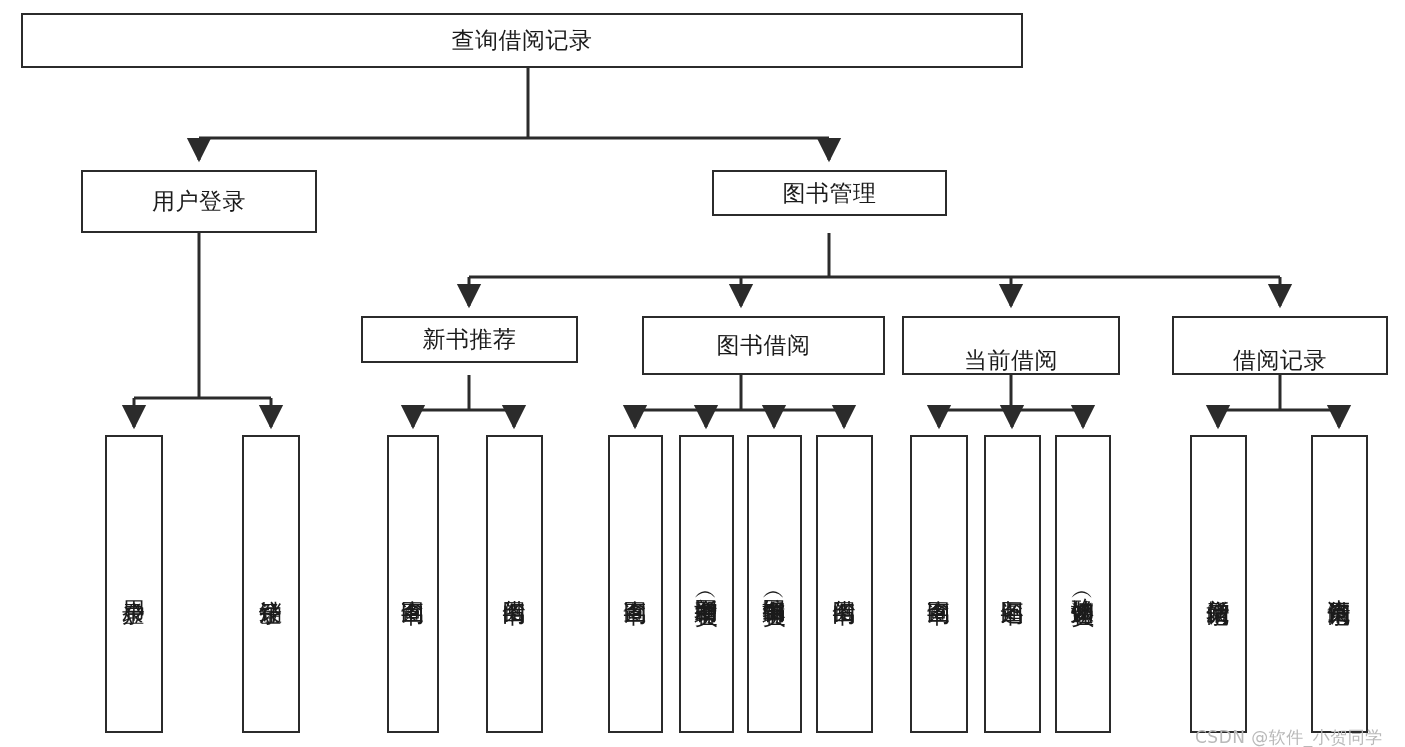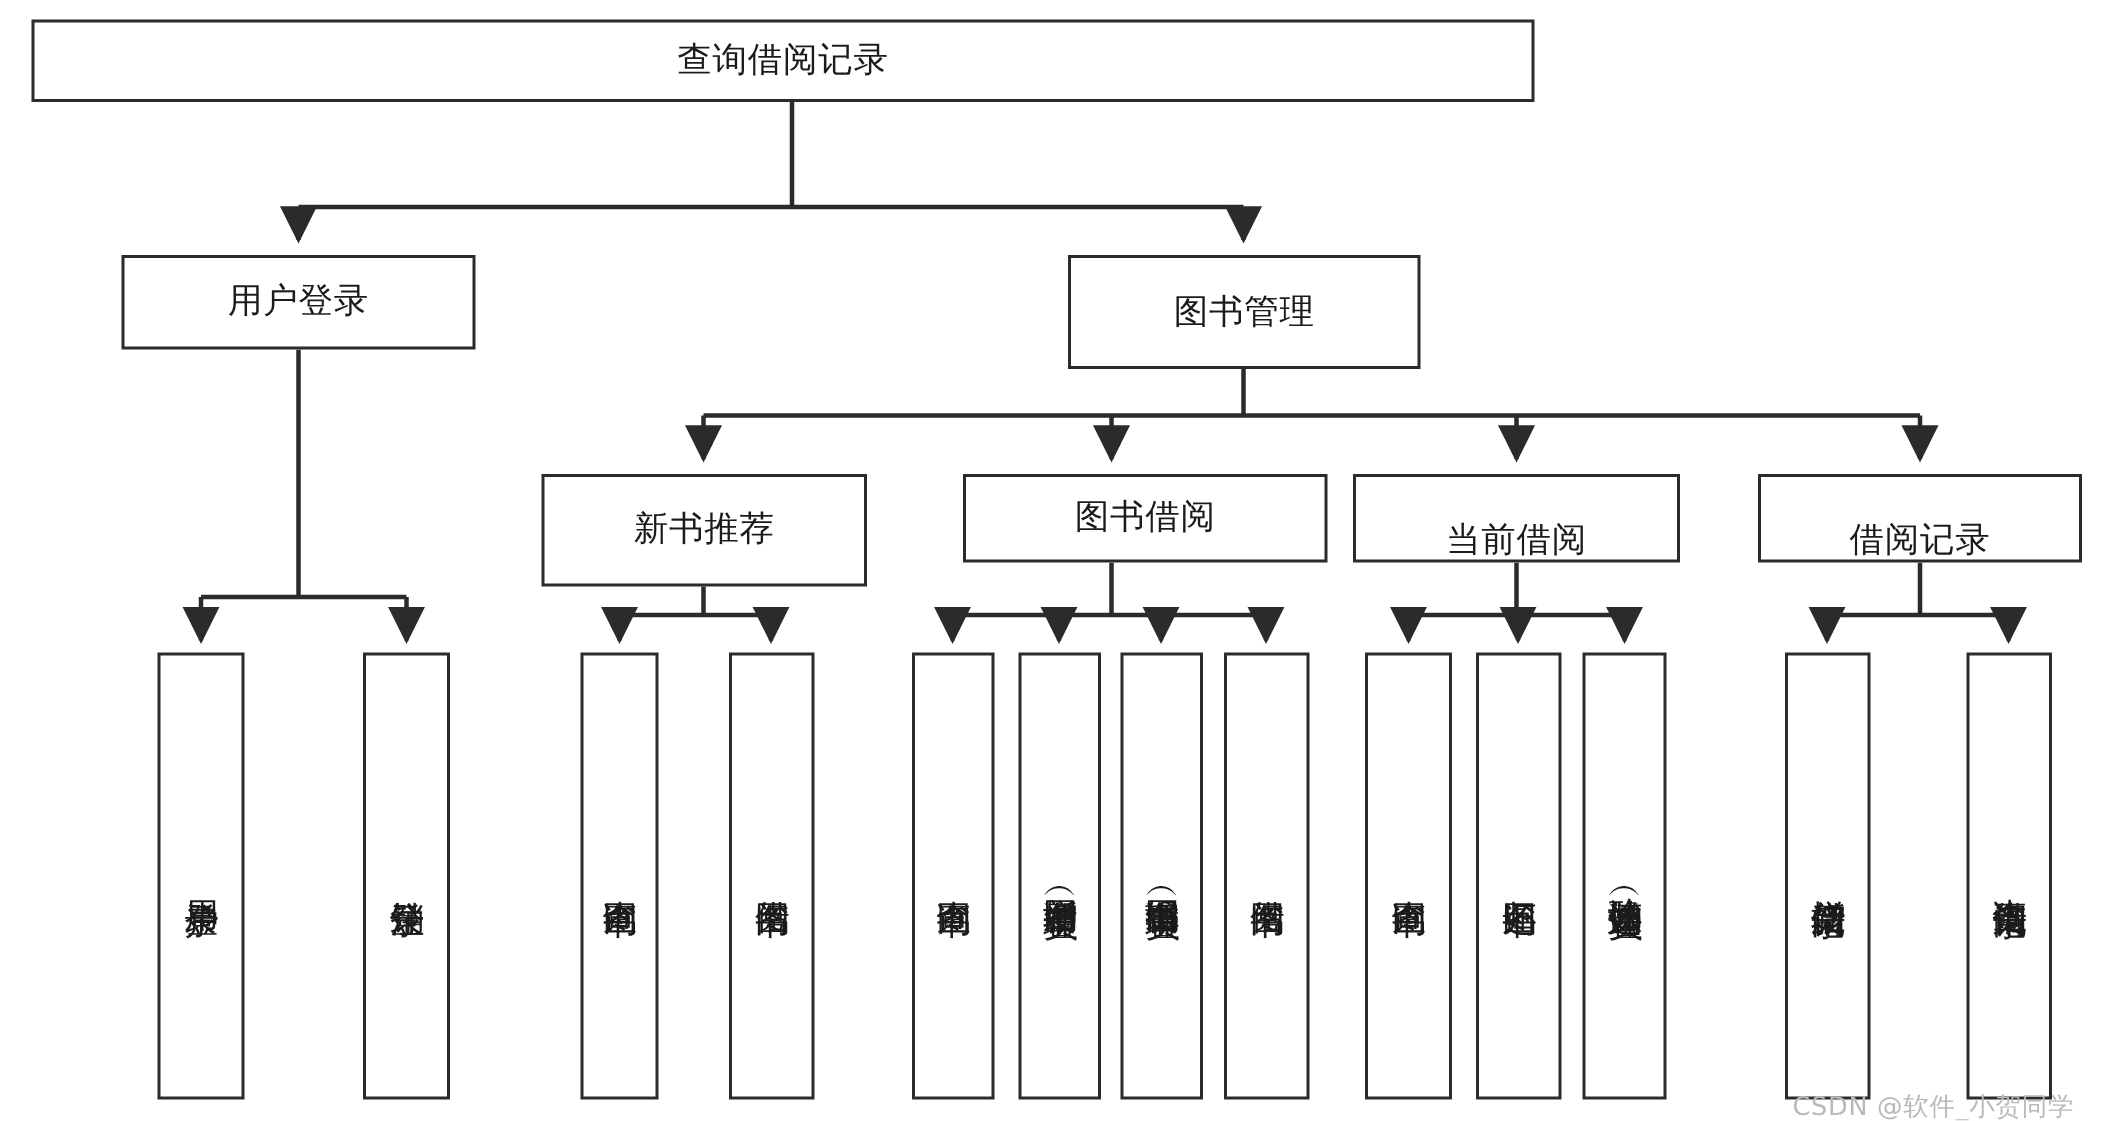--- a/index.html
+++ b/index.html
@@ -124,25 +124,25 @@
     </g>
   </svg>
 
   <div class="node-box root" style="left:21px; top:13px; width:1002px; height:55px;">
     <span class="node-label-h">查询借阅记录</span>
   </div>
 
   <div class="node-box" style="left:81px; top:170px; width:236px; height:63px;">
     <span class="node-label-h">用户登录</span>
   </div>
-  <div class="node-box" style="left:712px; top:170px; width:235px; height:76px;">
+  <div class="node-box" style="left:712px; top:170px; width:235px; height:46px;">
     <span class="node-label-h">图书管理</span>
   </div>
 
-  <div class="node-box" style="left:361px; top:316px; width:217px; height:75px;">
+  <div class="node-box" style="left:361px; top:316px; width:217px; height:47px;">
     <span class="node-label-h">新书推荐</span>
   </div>
   <div class="node-box" style="left:642px; top:316px; width:243px; height:59px;">
     <span class="node-label-h">图书借阅</span>
   </div>
   <div class="node-box" style="left:902px; top:316px; width:218px; height:59px;align-items:flex-end;">
     <span class="node-label-h">当前借阅</span>
   </div>
   <div class="node-box" style="left:1172px; top:316px; width:216px; height:59px;align-items:flex-end;">
     <span class="node-label-h">借阅记录</span>

